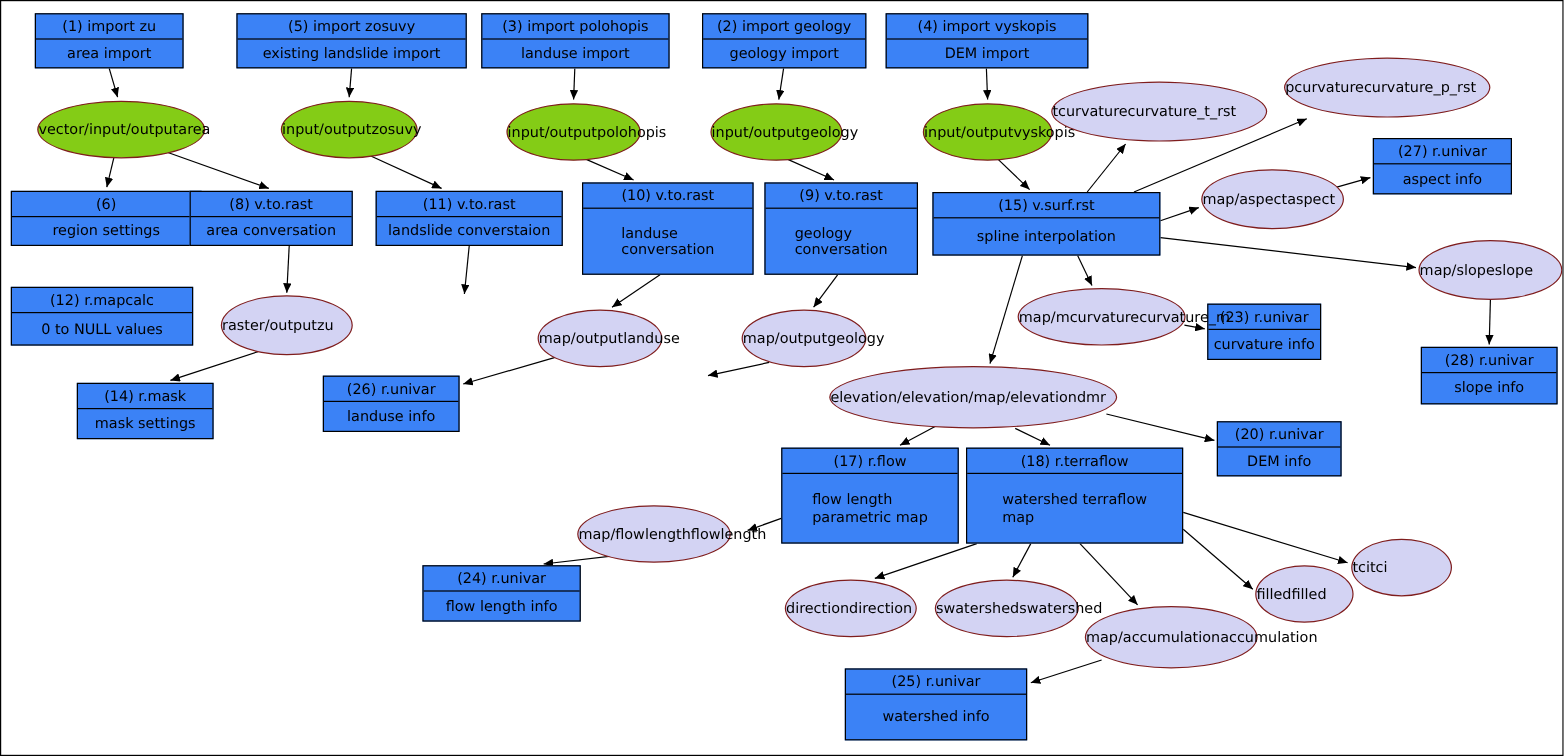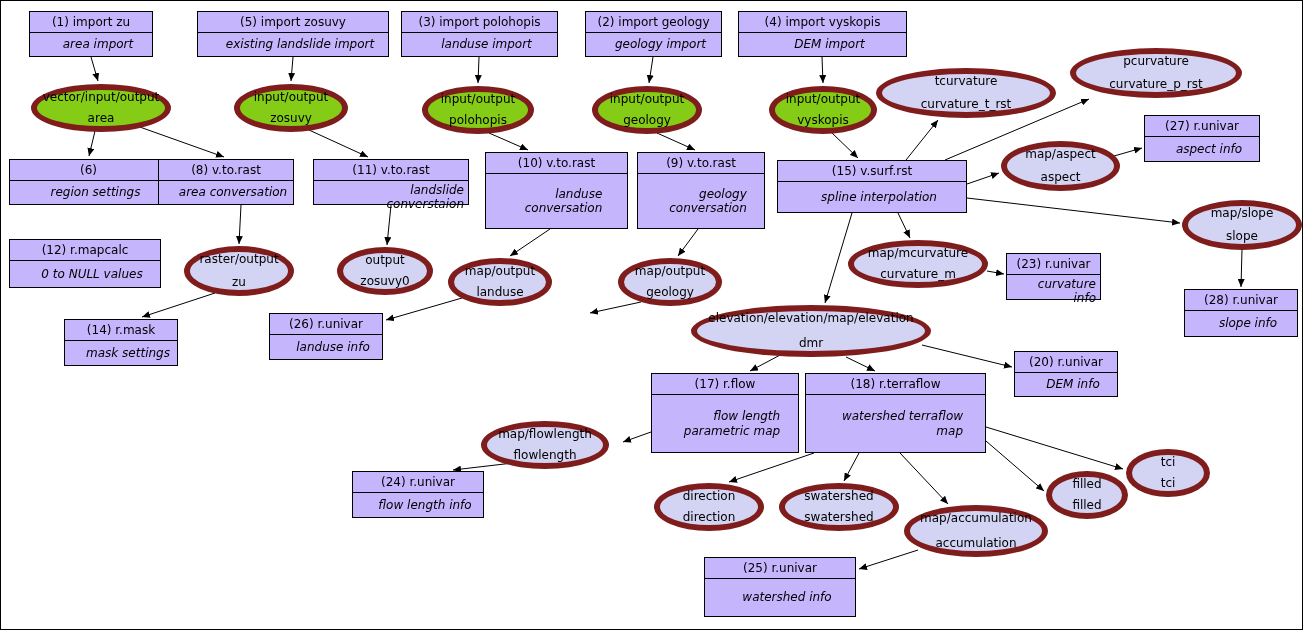--- a/index.html
+++ b/index.html
@@ -4,34 +4,34 @@
 <style>
   html,body { margin:0; padding:0; background:#888; }
   * { box-sizing:border-box; }
   .canvas {
     position:relative; width:1303px; height:630px; background:#ffffff;
     border:1px solid #000; overflow:hidden;
     font-family:"DejaVu Sans", sans-serif; font-size:12px; color:#000;
   }
   .wires { position:absolute; left:0; top:0; z-index:1; }
   .module {
-    position:absolute; z-index:2; background:#c4b5fd; border:1px solid #000;
-    display:flex; flex-direction:column; text-align:right;
+    position:absolute; z-index:2; background:#3b82f6; border:1px solid #000;
+    display:flex; flex-direction:column; text-align:left;
   }
   .mt {
     flex:0 0 auto; padding:3px 3px; border-bottom:1px solid #000;
     display:flex; align-items:center; justify-content:center; white-space:nowrap;
   }
   .md {
-    flex:1 1 auto; font-style:italic; display:flex; align-items:center; justify-content:center;
-    padding:2px 4px; line-height:1.2; white-space:pre-line;margin-left:14px;
+    flex:1 1 auto; display:flex; align-items:center; justify-content:center;
+    padding:2px 4px; line-height:1.2; white-space:pre-line;
   }
   .ell {
-    position:absolute; z-index:2; border:6px solid #7f1d1d; border-radius:50%;
-    display:flex; flex-direction:column; align-items:center; justify-content:space-between;
+    position:absolute; z-index:2; border:1px solid #7f1d1d; border-radius:50%;
+    display:flex; flex-direction:row; align-items:center; justify-content:flex-start;
     text-align:center; line-height:1.25;
   }
   .pink { background:#84cc16; }
   .lav  { background:#d3d3f3; }
 </style>
 </head>
 <body>
 
 <div class="canvas">
 
@@ -209,24 +209,20 @@
     <div>aspect</div>
   </div>
   <div class="ell lav" style="left:1181px;top:199px;width:120px;height:50px">
     <div>map/slope</div>
     <div>slope</div>
   </div>
   <div class="ell lav" style="left:183px;top:245px;width:110px;height:50px">
     <div>raster/output</div>
     <div>zu</div>
   </div>
-  <div class="ell lav" style="left:336px;top:246px;width:96px;height:48px">
-    <div>output</div>
-    <div>zosuvy0</div>
-  </div>
   <div class="ell lav" style="left:447px;top:257px;width:104px;height:48px">
     <div>map/output</div>
     <div>landuse</div>
   </div>
   <div class="ell lav" style="left:617px;top:257px;width:104px;height:48px">
     <div>map/output</div>
     <div>geology</div>
   </div>
   <div class="ell lav" style="left:690px;top:304px;width:240px;height:52px">
     <div>elevation/elevation/map/elevation</div>

